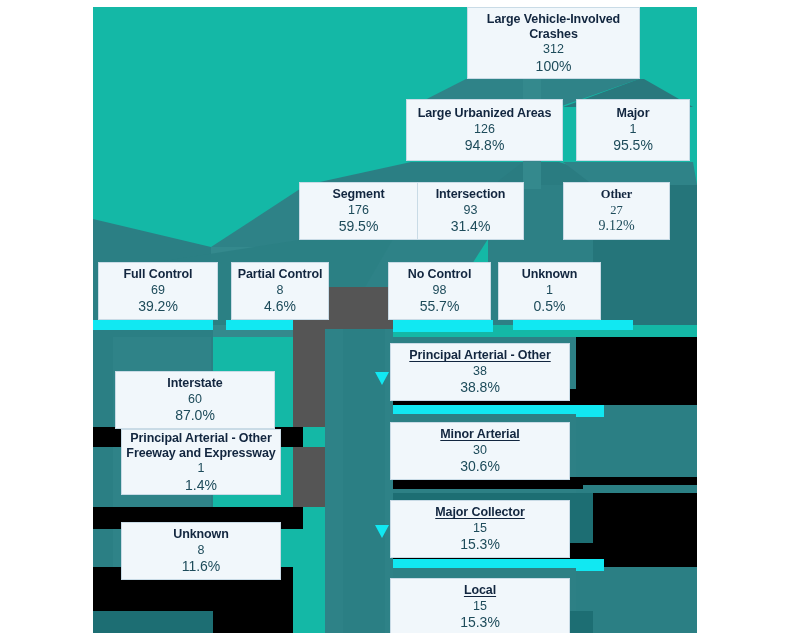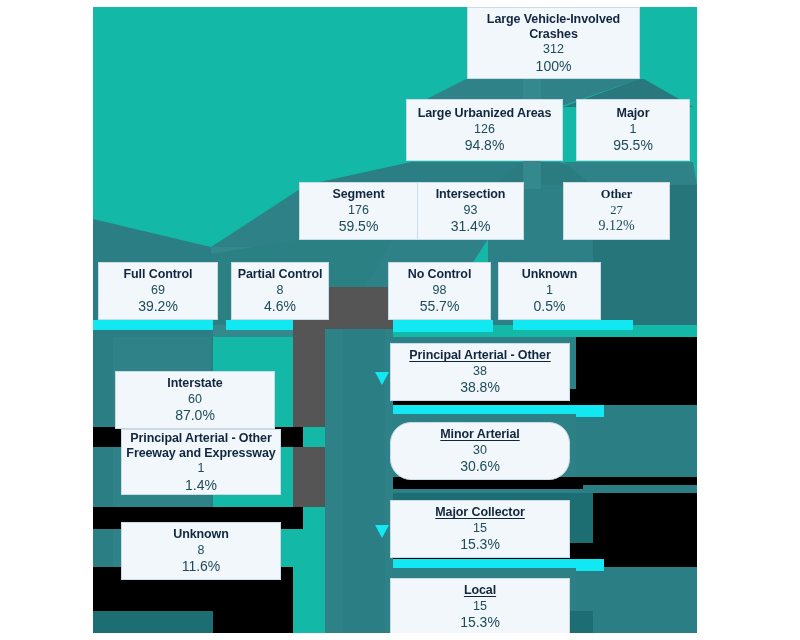--- a/index.html
+++ b/index.html
@@ -158,21 +158,21 @@
       <span class="ttl">Unknown</span>
       <span class="val">8</span>
       <span class="pct">11.6%</span>
     </div>
 
     <div class="node" style="left:297px;top:336px;width:180px;height:58px;">
       <span class="ttl ul">Principal Arterial - Other</span>
       <span class="val">38</span>
       <span class="pct">38.8%</span>
     </div>
-    <div class="node" style="left:297px;top:415px;width:180px;height:58px;border-radius:21px;">
+    <div class="node" style="left:297px;top:415px;width:180px;height:58px;">
       <span class="ttl ul">Minor Arterial</span>
       <span class="val">30</span>
       <span class="pct">30.6%</span>
     </div>
     <div class="node" style="left:297px;top:493px;width:180px;height:58px;">
       <span class="ttl ul">Major Collector</span>
       <span class="val">15</span>
       <span class="pct">15.3%</span>
     </div>
     <div class="node" style="left:297px;top:571px;width:180px;height:58px;">

